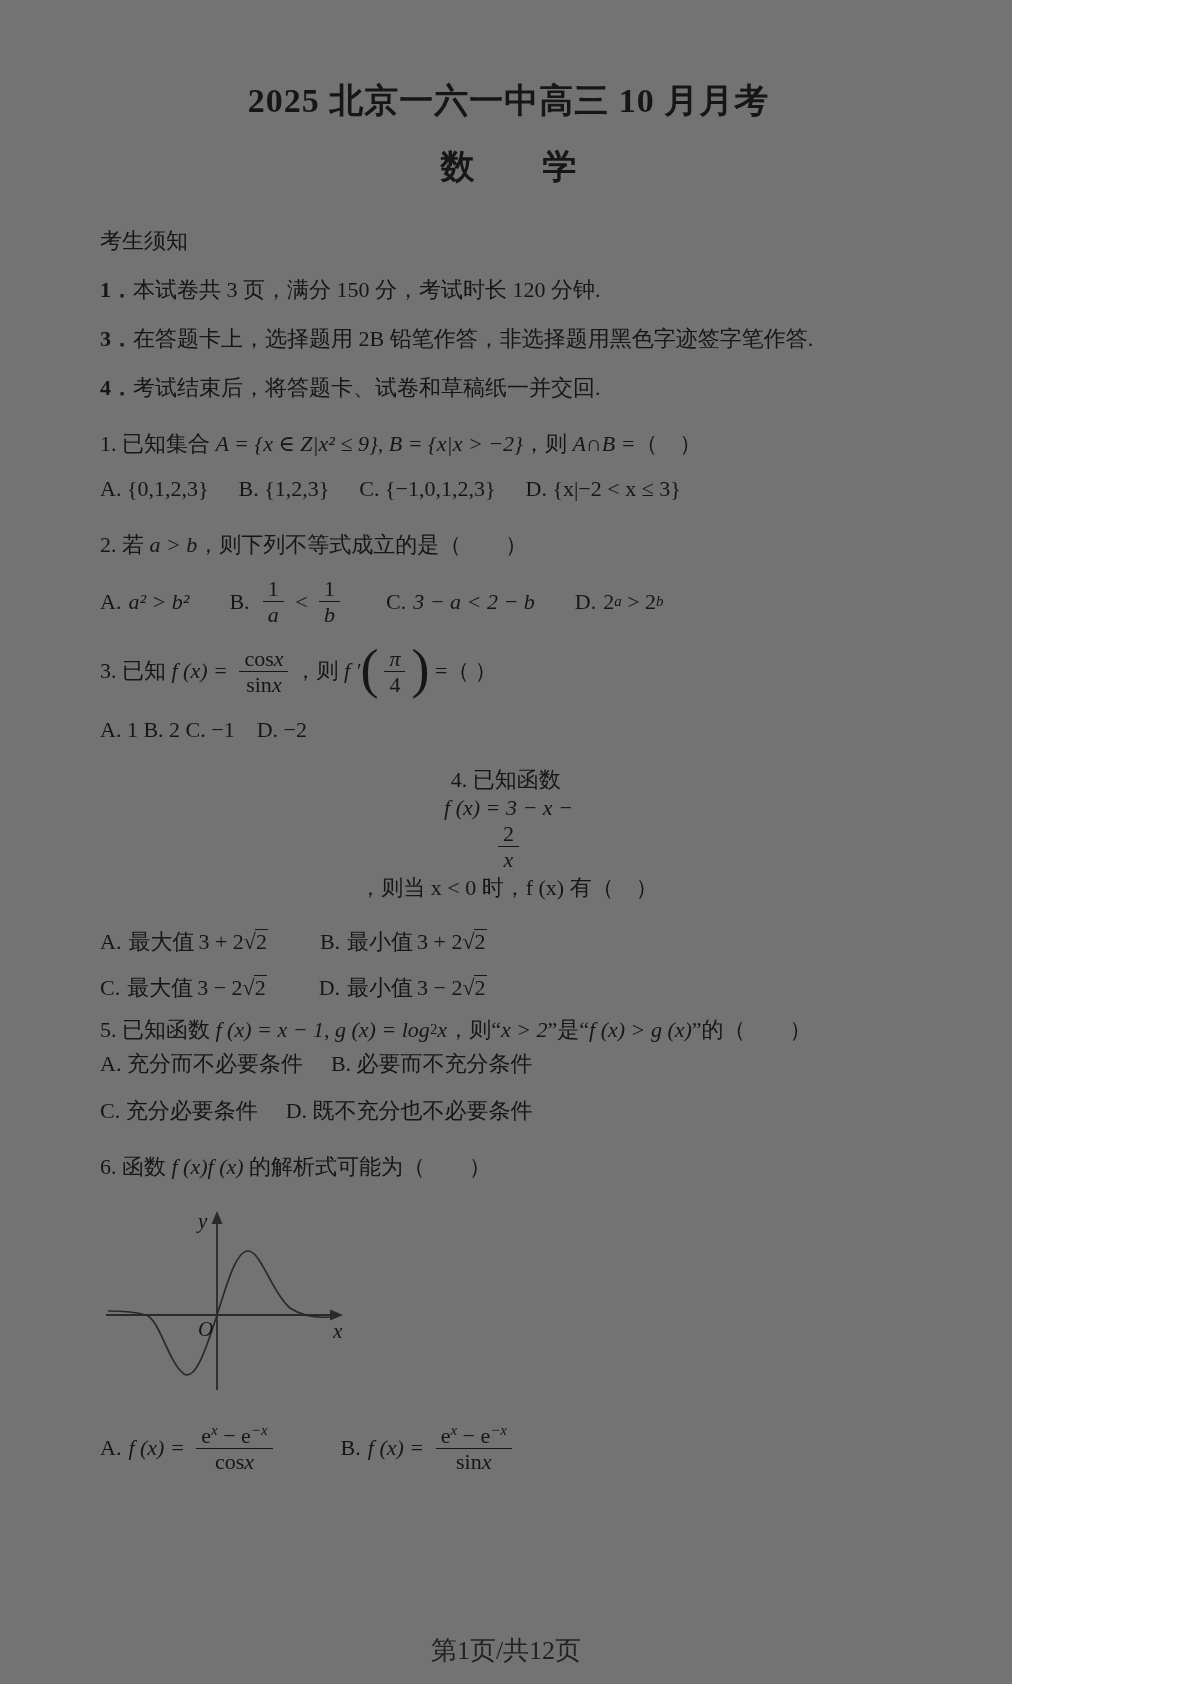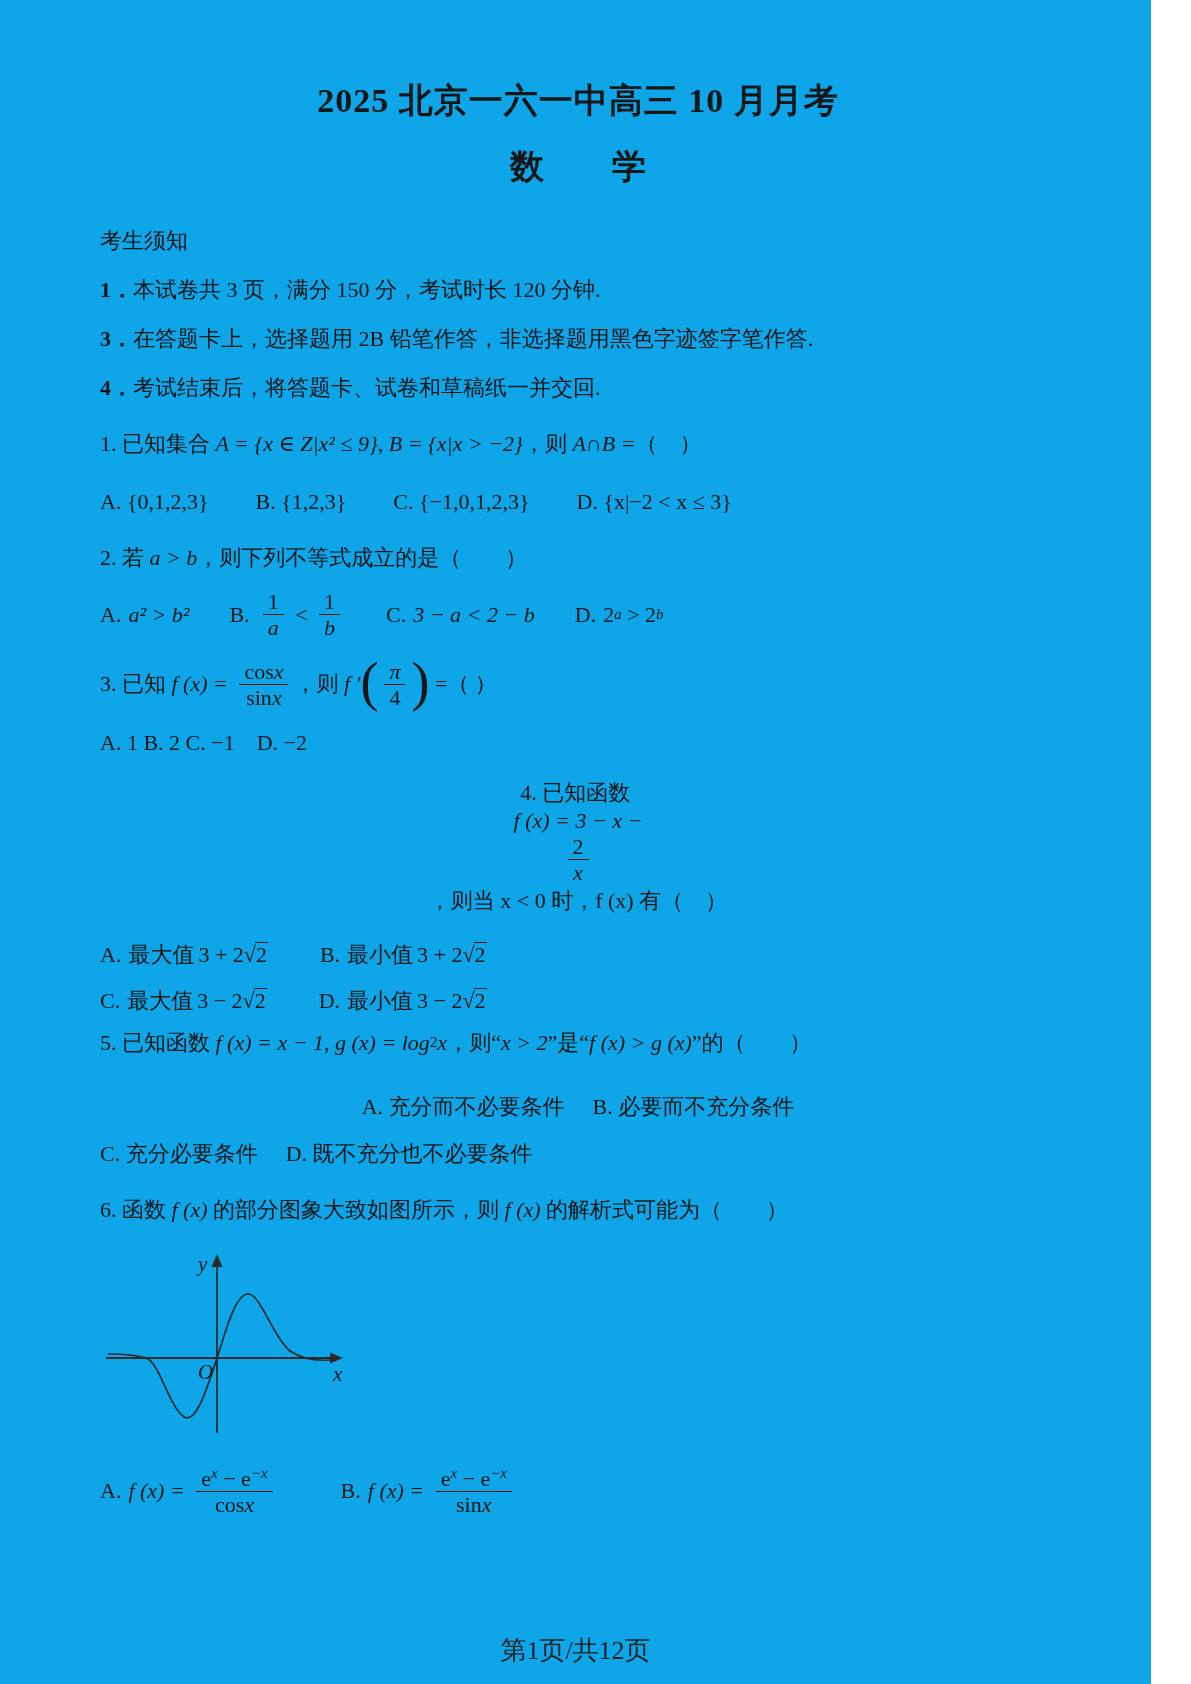--- a/index.html
+++ b/index.html
@@ -1,19 +1,19 @@
 <!DOCTYPE html>
 <html><head>
 <meta charset="utf-8">
 <style>
   html,body{margin:0;padding:0;background:#ffffff;}
   .page{
     position:relative;
-    width:1151px;height:1684px;
-    background:#0ea5e9;
+    width:1012px;height:1684px;
+    background:#737373;
     color:#161616;
     font-family:"Liberation Serif","DejaVu Serif",serif;
     font-size:22px;
     overflow:hidden;
   }
   .content{padding:0 95px 0 100px;}
   .title{
     padding-top:78px;
     text-align:center;
     font-size:34px;
@@ -57,30 +57,30 @@
   .radarg{border-top:1.5px solid #161616;display:inline-block;line-height:1.1;padding:0 1px;}
   .radsign{margin-right:-1px;}
   .mval{display:inline-flex;align-items:center;margin-left:4px;}
   .graph-wrap{margin-top:26px;margin-left:2px;}
   .footer{
     position:absolute;left:0;right:0;bottom:16px;
     text-align:center;font-size:26px;color:#222;
   }
   
   .q1-stem{margin-top:26px;}
-  .q1-opts{margin-top:30px;gap:47px;}
+  .q1-opts{margin-top:17px;gap:30px;}
   .q2-stem{margin-top:28px;}
   .q2-opts{margin-top:16px;gap:40px;}
   .q3-stem{margin-top:18px;}
   .q3-opts{margin-top:18px;}
   .q4-stem{margin-top:20px;flex-direction:column;}
   .q4-opts1{margin-top:24px;gap:52px;}
   .q4-opts2{margin-top:16px;gap:52px;}
   .q5-stem{margin-top:12px;}
-  .q5-opts1{margin-top:34px;gap:28px;justify-content:center;}
+  .q5-opts1{margin-top:4px;gap:28px;}
   .q5-opts2{margin-top:17px;gap:28px;}
   .q6-stem{margin-top:26px;}
   .q6-opts{margin-top:16px;gap:62px;}
 </style>
 </head>
 <body>
 
 <div class="page">
   <div class="content">
 
@@ -166,21 +166,20 @@
       <span>B. 必要而不充分条件</span>
     </div>
     <div class="opts q5-opts2">
       <span>C. 充分必要条件</span>
       <span>D. 既不充分也不必要条件</span>
     </div>
 
     <div class="stem q6-stem">
       <span>6. 函数 </span>
         <span class="mi">f (x)</span>
-        <span> 的部分图象大致如图所示，则 </span>
         <span class="mi">f (x)</span>
         <span> 的解析式可能为（　　）</span>
     </div>
 
     <div class="graph-wrap">
       <svg width="258" height="192" viewBox="0 0 258 192">
 
         <line x1="4" y1="107" x2="230" y2="107" stroke="#2a2a2a" stroke-width="1.8"></line>
         <polygon points="228,101.5 241,107 228,112.5" fill="#2a2a2a"></polygon>
         <line x1="115" y1="182" x2="115" y2="12" stroke="#2a2a2a" stroke-width="1.8"></line>

